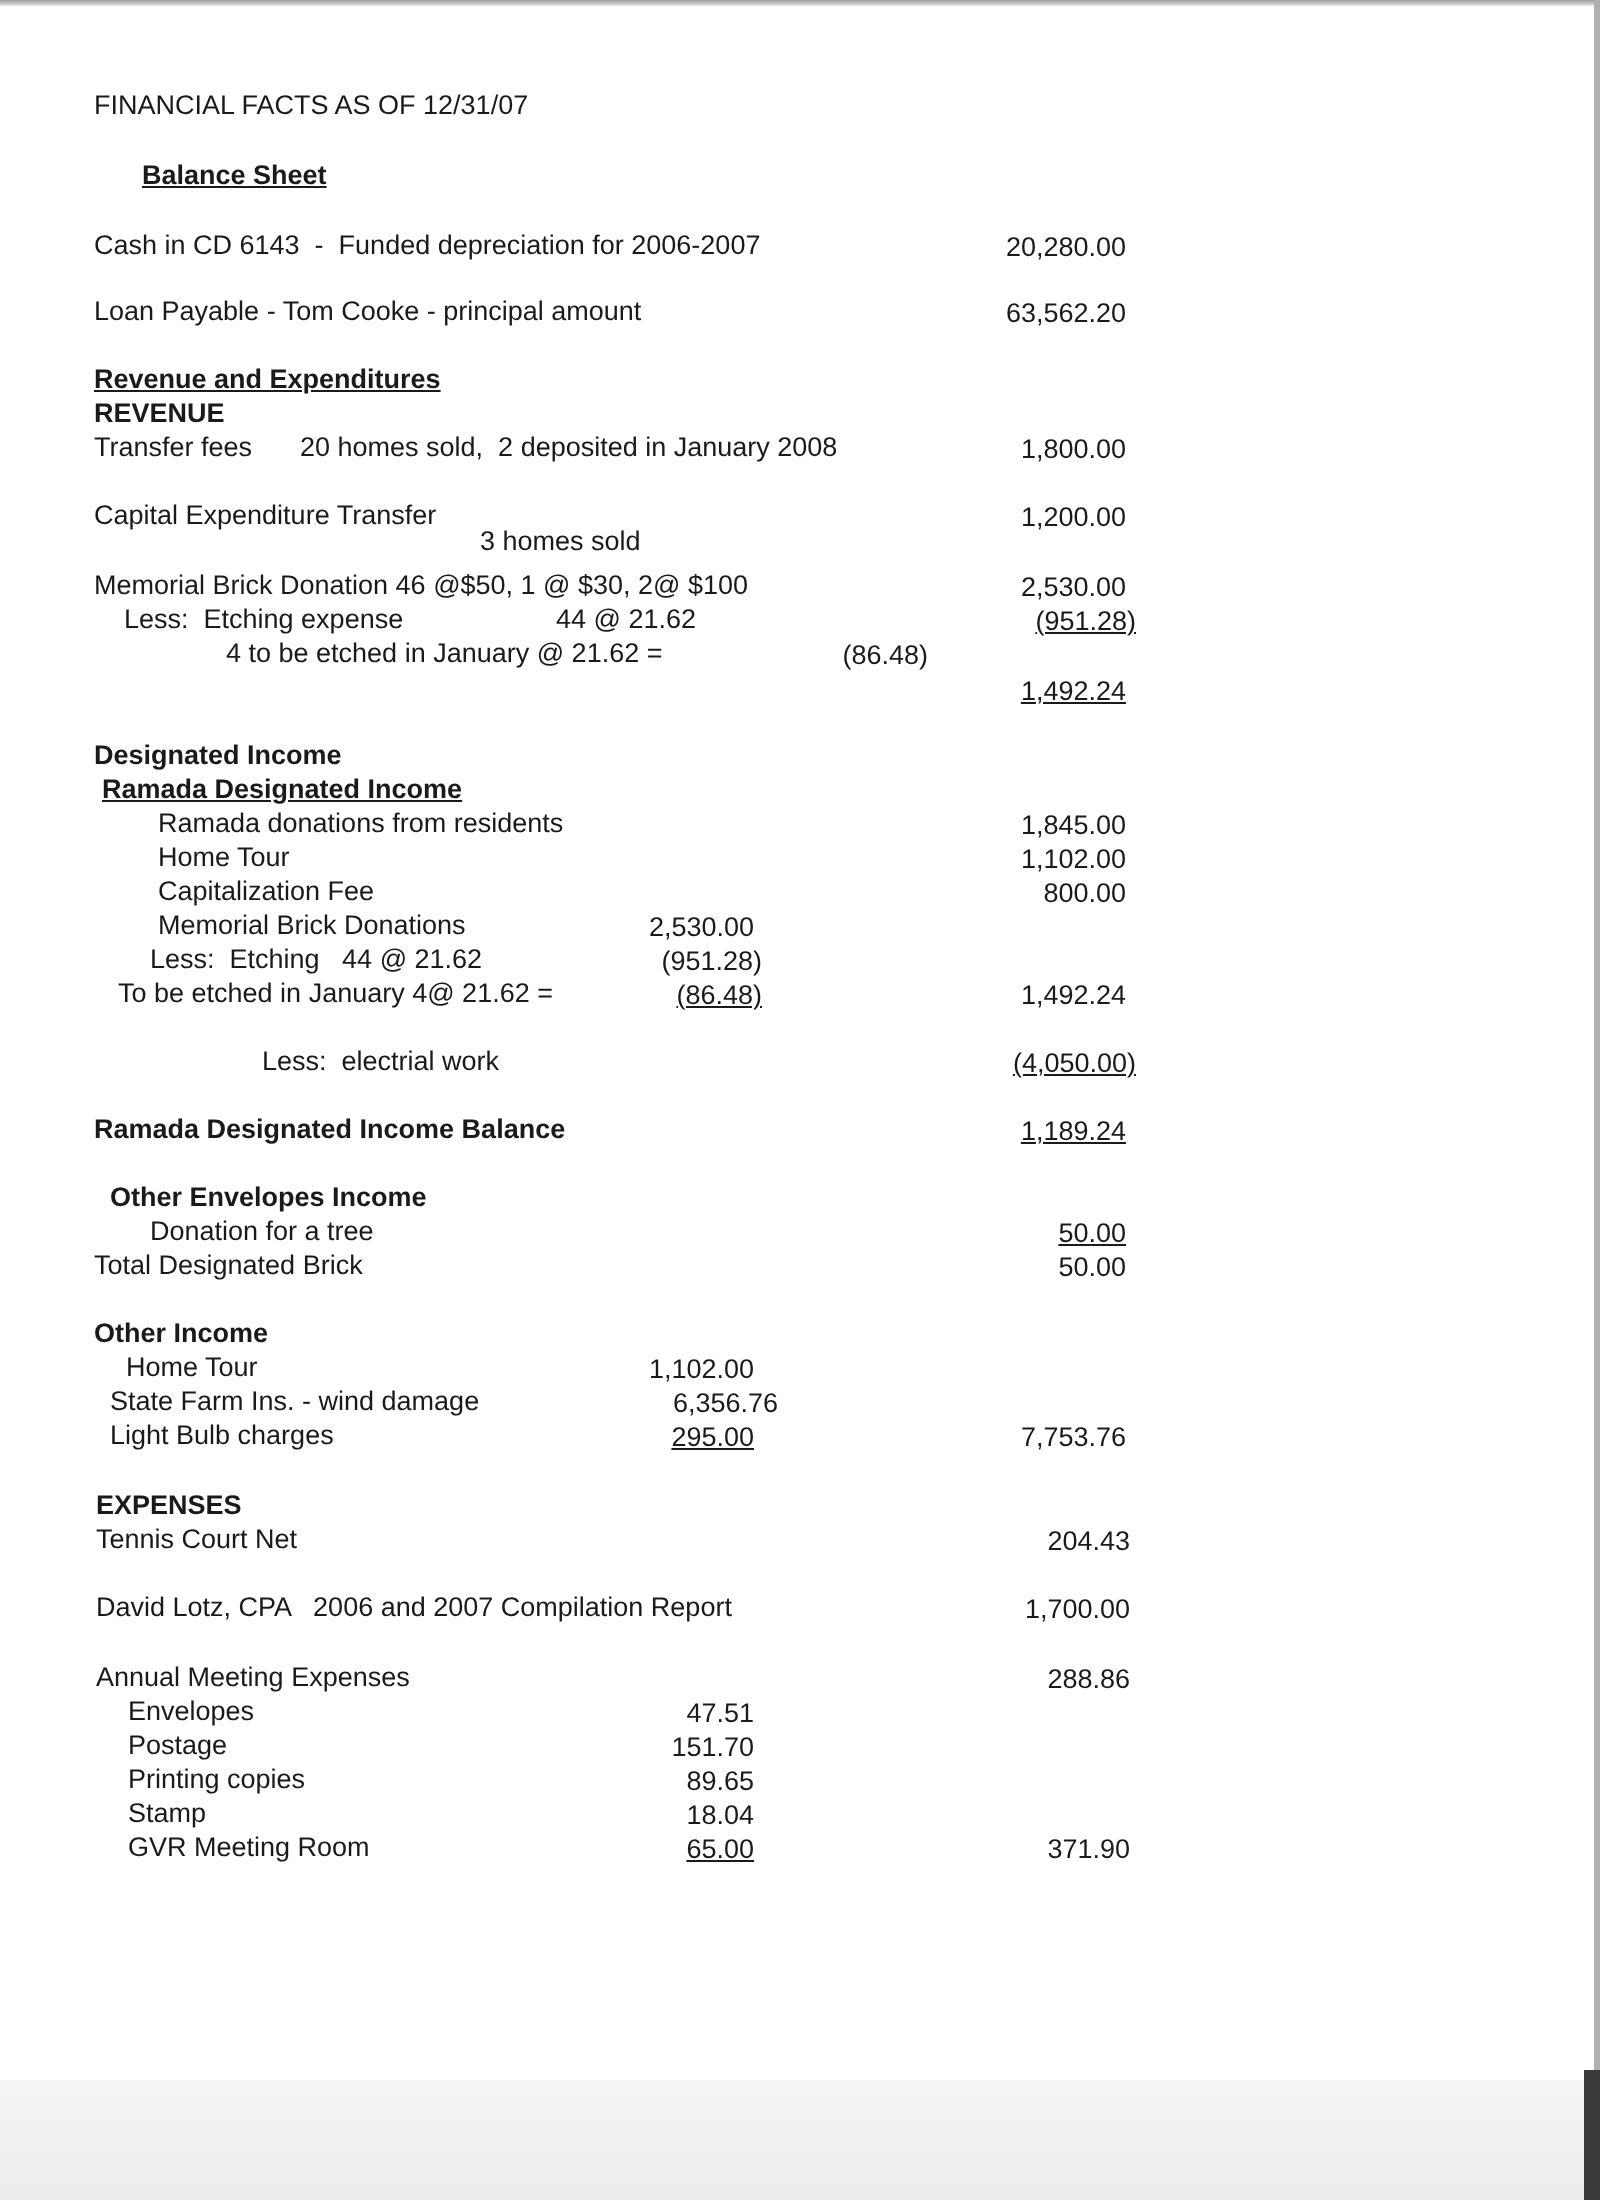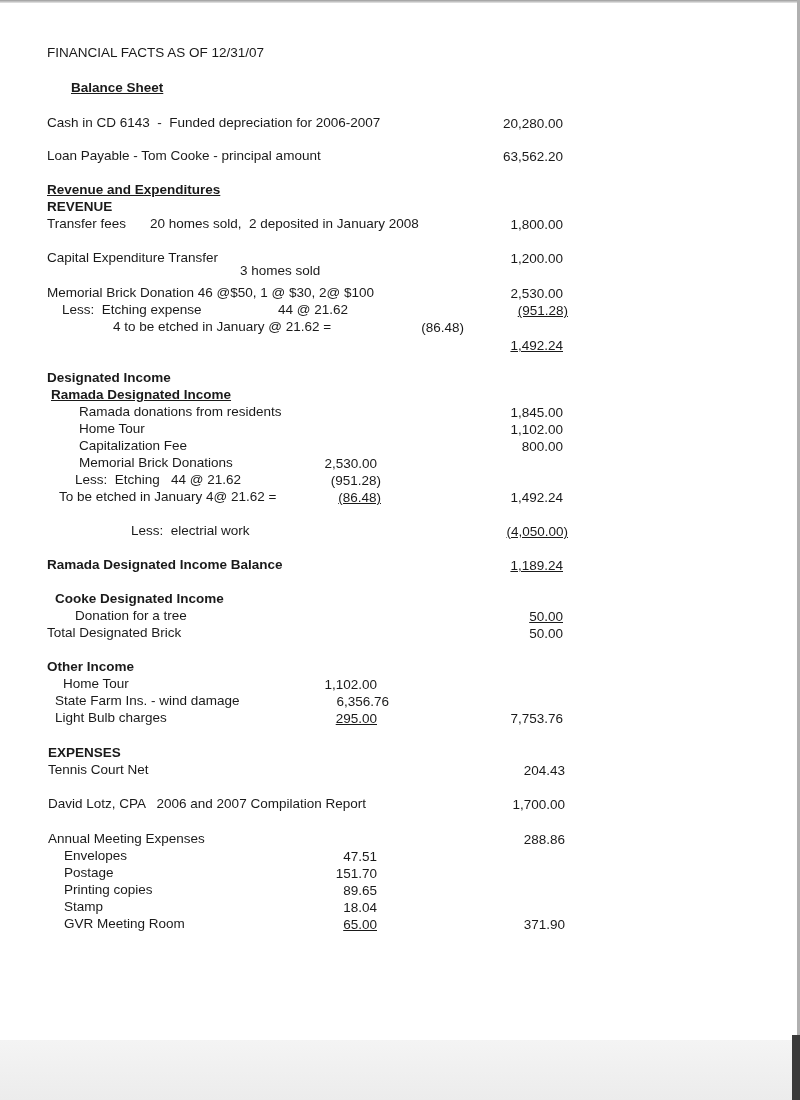--- a/index.html
+++ b/index.html
@@ -76,21 +76,21 @@
   <div class="t" style="left:59px;top:489px;">To be etched in January 4@ 21.62 =</div>
   <div class="t r c2 u" style="left:301px;top:490px;">(86.48)</div>
   <div class="t r c3" style="left:473px;top:490px;">1,492.24</div>
 
   <div class="t" style="left:131px;top:523px;">Less:  electrial work</div>
   <div class="t r c3 u" style="left:478px;top:524px;">(4,050.00)</div>
 
   <div class="t b" style="left:47px;top:557px;">Ramada Designated Income Balance</div>
   <div class="t r c3 u" style="left:473px;top:558px;">1,189.24</div>
 
-  <div class="t b" style="left:55px;top:591px;">Cooke Designated Income</div>
+  <div class="t b" style="left:55px;top:591px;">Other Envelopes Income</div>
   <div class="t" style="left:75px;top:608px;">Donation for a tree</div>
   <div class="t r c3 u" style="left:473px;top:609px;">50.00</div>
   <div class="t" style="left:47px;top:625px;">Total Designated Brick</div>
   <div class="t r c3" style="left:473px;top:626px;">50.00</div>
 
   <div class="t b" style="left:47px;top:659px;">Other Income</div>
   <div class="t" style="left:63px;top:676px;">Home Tour</div>
   <div class="t r c2" style="left:297px;top:677px;">1,102.00</div>
   <div class="t" style="left:55px;top:693px;">State Farm Ins. - wind damage</div>
   <div class="t r c2" style="left:309px;top:694px;">6,356.76</div>

